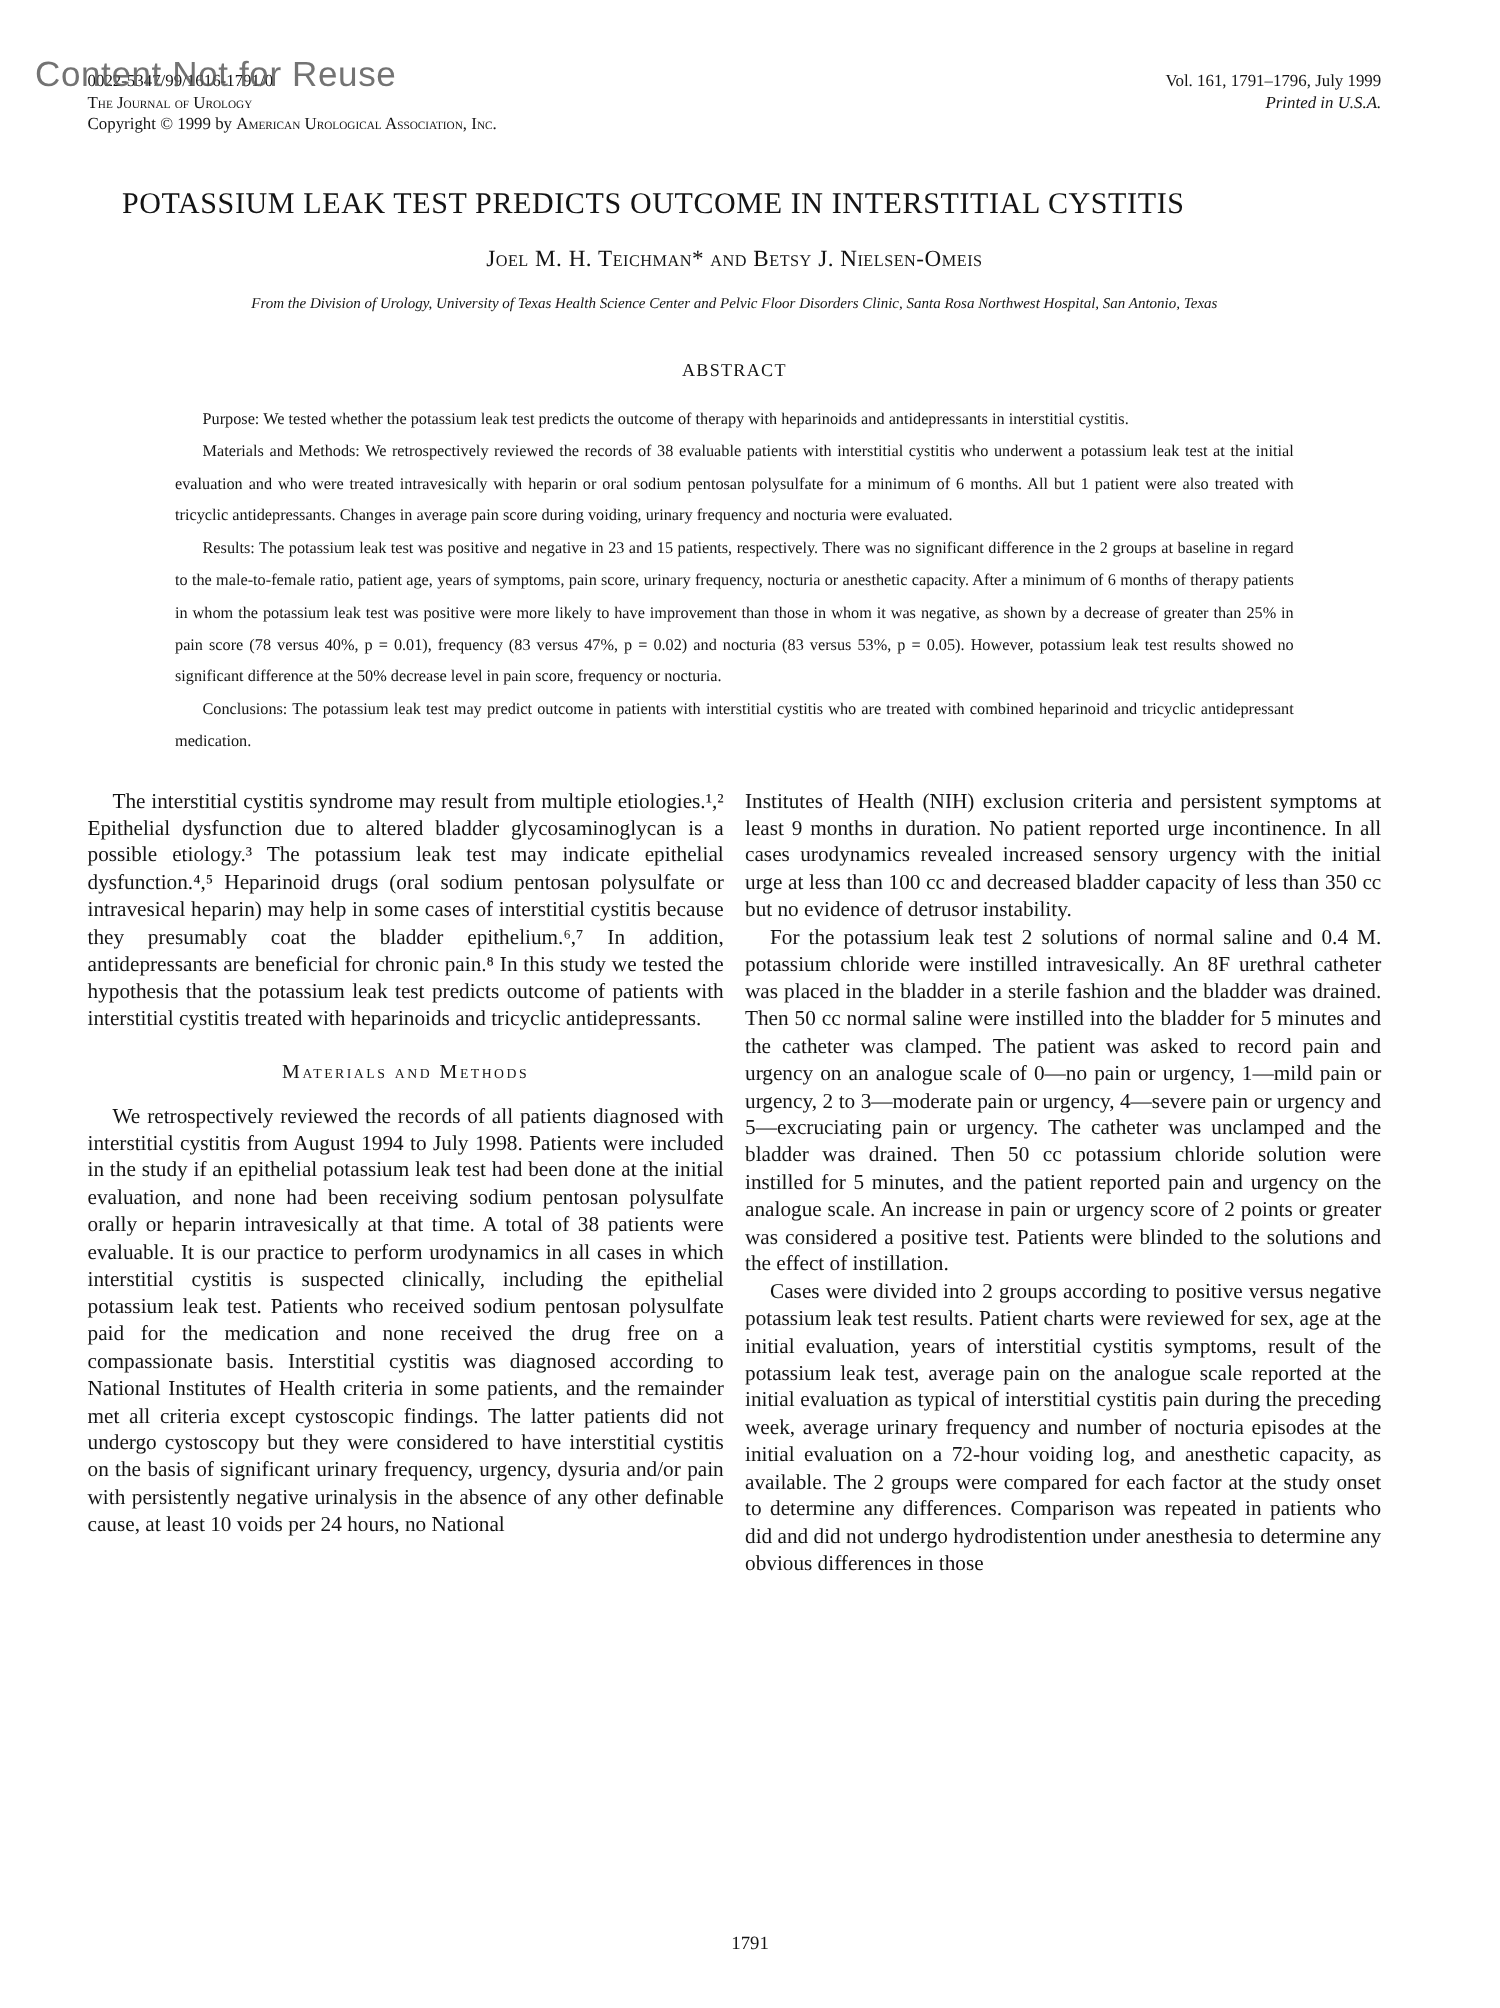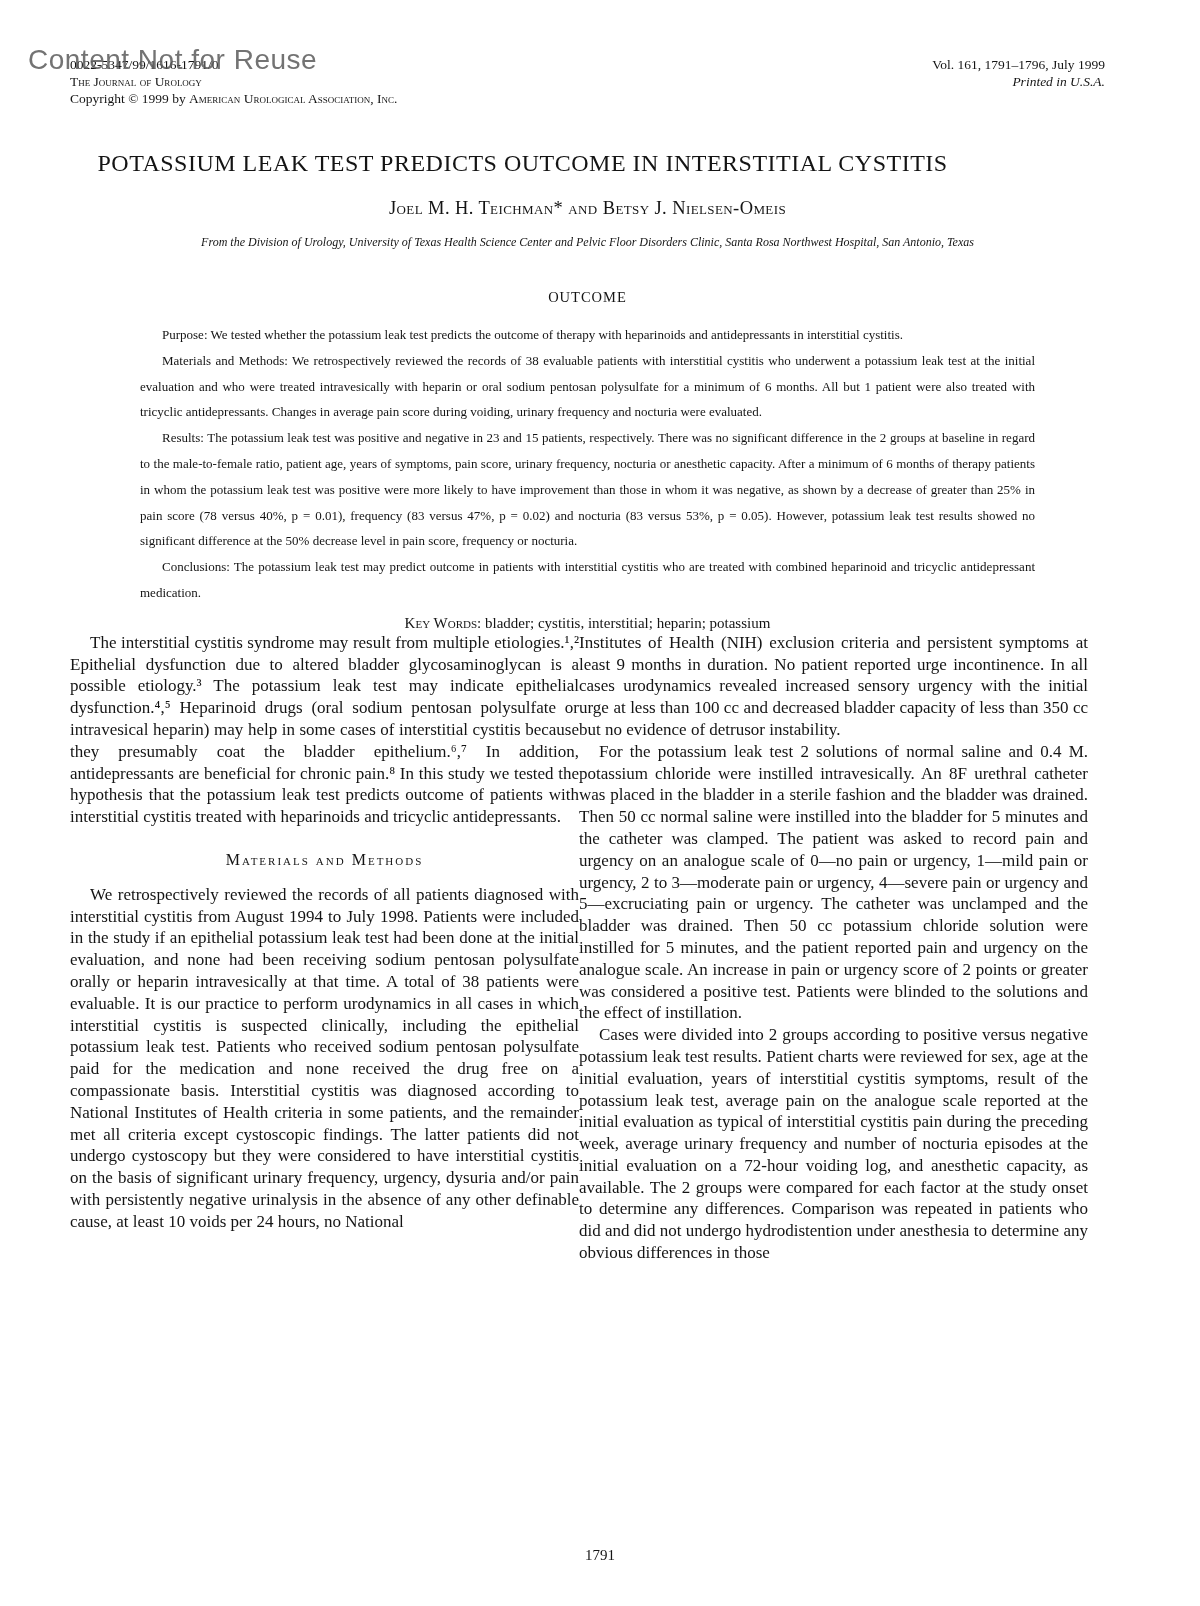--- a/index.html
+++ b/index.html
@@ -77,20 +77,22 @@
     text-align: justify;
   }
   .abstract p { text-indent: 22px; }
   .keywords {
     margin-top: 9px;
     text-align: center;
     font-size: 15px;
   }
   .body-columns {
     display: flex;
+    gap: 17px;
+    margin-top: 24px;
     font-size: 17px;
     line-height: 21.8px;
     text-align: justify;
   }
   .col { width: 509px; }
   .col p.indent { text-indent: 20px; }
   .col p { text-align: justify; }
   .section-heading {
     text-align: center;
     font-variant: small-caps;
@@ -133,30 +135,29 @@
       <div class="italic">Printed in U.S.A.</div>
     </div>
   </div>
 
   <h1 class="article-title">POTASSIUM LEAK TEST PREDICTS OUTCOME IN INTERSTITIAL CYSTITIS</h1>
 
   <div class="authors">Joel M. H. Teichman* and Betsy J. Nielsen-Omeis</div>
 
   <div class="affiliation">From the Division of Urology, University of Texas Health Science Center and Pelvic Floor Disorders Clinic, Santa Rosa Northwest Hospital, San Antonio, Texas</div>
 
-  <div class="abstract-heading">OUTCOME</div>
+  <div class="abstract-heading">ABSTRACT</div>
 
   <div class="abstract">
     <p>Purpose: We tested whether the potassium leak test predicts the outcome of therapy with heparinoids and antidepressants in interstitial cystitis.</p>
     <p>Materials and Methods: We retrospectively reviewed the records of 38 evaluable patients with interstitial cystitis who underwent a potassium leak test at the initial evaluation and who were treated intravesically with heparin or oral sodium pentosan polysulfate for a minimum of 6 months. All but 1 patient were also treated with tricyclic antidepressants. Changes in average pain score during voiding, urinary frequency and nocturia were evaluated.</p>
     <p>Results: The potassium leak test was positive and negative in 23 and 15 patients, respectively. There was no significant difference in the 2 groups at baseline in regard to the male-to-female ratio, patient age, years of symptoms, pain score, urinary frequency, nocturia or anesthetic capacity. After a minimum of 6 months of therapy patients in whom the potassium leak test was positive were more likely to have improvement than those in whom it was negative, as shown by a decrease of greater than 25% in pain score (78 versus 40%, p = 0.01), frequency (83 versus 47%, p = 0.02) and nocturia (83 versus 53%, p = 0.05). However, potassium leak test results showed no significant difference at the 50% decrease level in pain score, frequency or nocturia.</p>
     <p>Conclusions: The potassium leak test may predict outcome in patients with interstitial cystitis who are treated with combined heparinoid and tricyclic antidepressant medication.</p>
   </div>
 
-  <div class="keywords"><span class="smallcaps">Key Words:</span><span> bladder; cystitis, interstitial; heparin; potassium</span></div>
 
   <div class="body-columns">
 
     <div class="col">
       <p class="indent">The interstitial cystitis syndrome may result from multiple etiologies.¹,² Epithelial dysfunction due to altered bladder glycosaminoglycan is a possible etiology.³ The potassium leak test may indicate epithelial dysfunction.⁴,⁵ Heparinoid drugs (oral sodium pentosan polysulfate or intravesical heparin) may help in some cases of interstitial cystitis because they presumably coat the bladder epithelium.⁶,⁷ In addition, antidepressants are beneficial for chronic pain.⁸ In this study we tested the hypothesis that the potassium leak test predicts outcome of patients with interstitial cystitis treated with heparinoids and tricyclic antidepressants.</p>
       <h2 class="section-heading">Materials and Methods</h2>
       <p class="indent">We retrospectively reviewed the records of all patients diagnosed with interstitial cystitis from August 1994 to July 1998. Patients were included in the study if an epithelial potassium leak test had been done at the initial evaluation, and none had been receiving sodium pentosan polysulfate orally or heparin intravesically at that time. A total of 38 patients were evaluable. It is our practice to perform urodynamics in all cases in which interstitial cystitis is suspected clinically, including the epithelial potassium leak test. Patients who received sodium pentosan polysulfate paid for the medication and none received the drug free on a compassionate basis. Interstitial cystitis was diagnosed according to National Institutes of Health criteria in some patients, and the remainder met all criteria except cystoscopic findings. The latter patients did not undergo cystoscopy but they were considered to have interstitial cystitis on the basis of significant urinary frequency, urgency, dysuria and/or pain with persistently negative urinalysis in the absence of any other definable cause, at least 10 voids per 24 hours, no National</p>
     </div>
 
     <div class="col">

